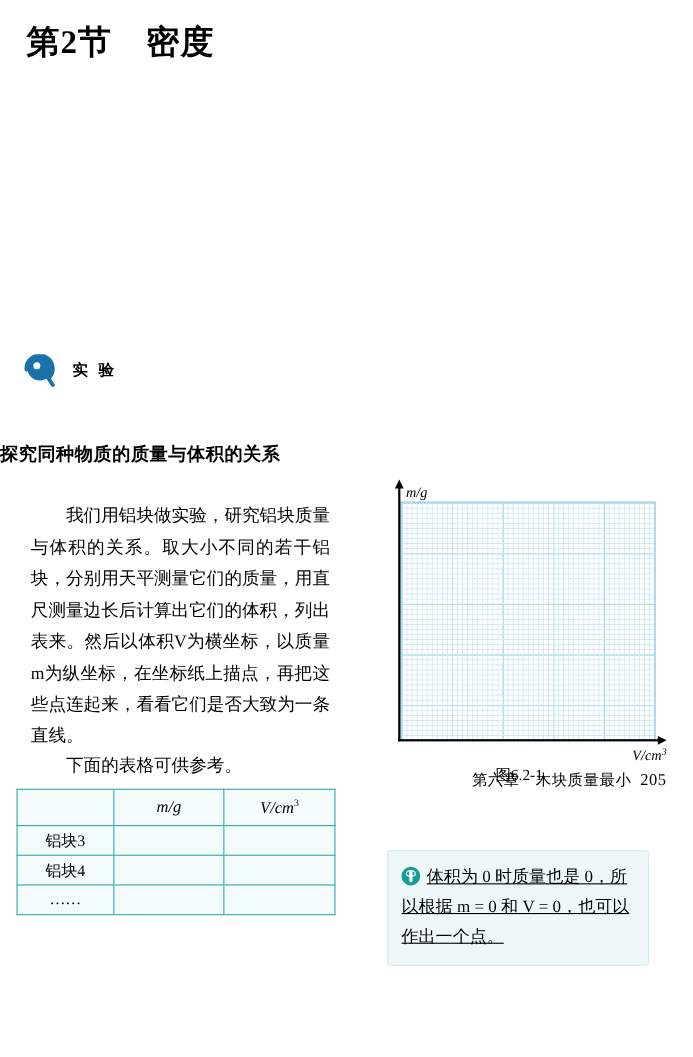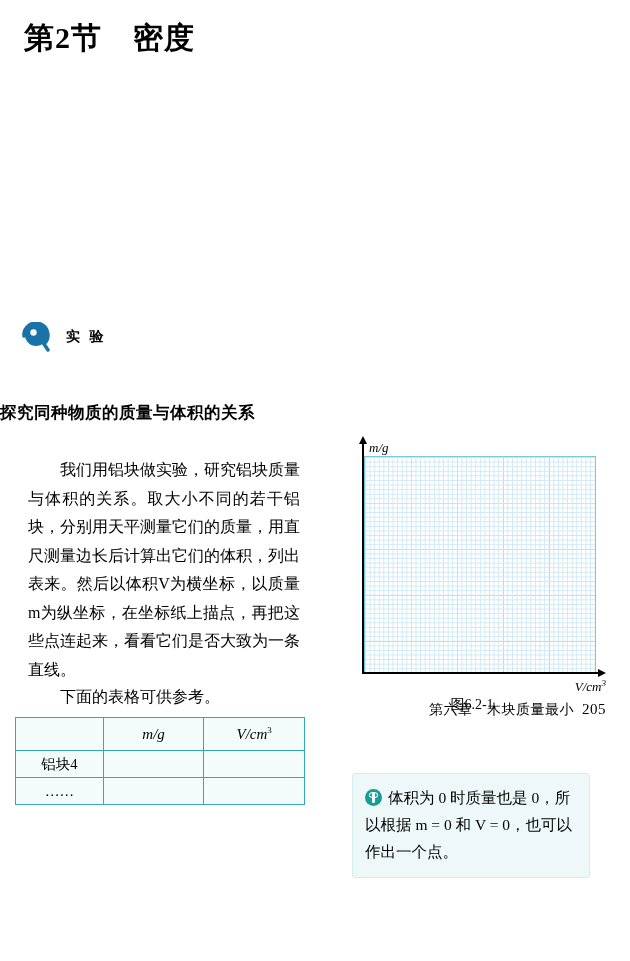--- a/index.html
+++ b/index.html
@@ -209,20 +209,21 @@
     top: 773px;
     width: 238px;
     min-height: 100px;
     background: #eef8f8;
     border: 1px solid #d3ecec;
     border-radius: 3px;
     padding: 10px 12px 12px 12px;
     box-sizing: border-box;
     font-size: 15.5px;
     line-height: 27px;
+    text-decoration: underline;
   }
   .note-icon {
     width: 17px;
     height: 17px;
     border-radius: 50%;
     background: #189c96;
     display: inline-block;
     vertical-align: -3px;
     margin-right: 6px;
     position: relative;
@@ -285,20 +286,25 @@
   <div class="left-text">我们用铝块做实验，研究铝块质量与体积的关系。取大小不同的若干铝块，分别用天平测量它们的质量，用直尺测量边长后计算出它们的体积，列出表来。然后以体积V为横坐标，以质量m为纵坐标，在坐标纸上描点，再把这些点连起来，看看它们是否大致为一条直线。</div>
 
   <div class="left-text2">下面的表格可供参考。</div>
 
   <table class="tbl">
     <tbody>
         <tr class="head">
       <td class="c1"></td>
       <td class="c2"><span class="ital">m/g</span></td>
       <td class="c3"><span class="ital">V/cm</span><span class="sup">3</span></td>
+    </tr>
+    <tr>
+      <td class="c1">铝块3</td>
+      <td class="c2"></td>
+      <td class="c3"></td>
     </tr>
     <tr>
       <td class="c1">铝块4</td>
       <td class="c2"></td>
       <td class="c3"></td>
     </tr>
     <tr>
       <td class="c1">……</td>
       <td class="c2"></td>
       <td class="c3"></td>

